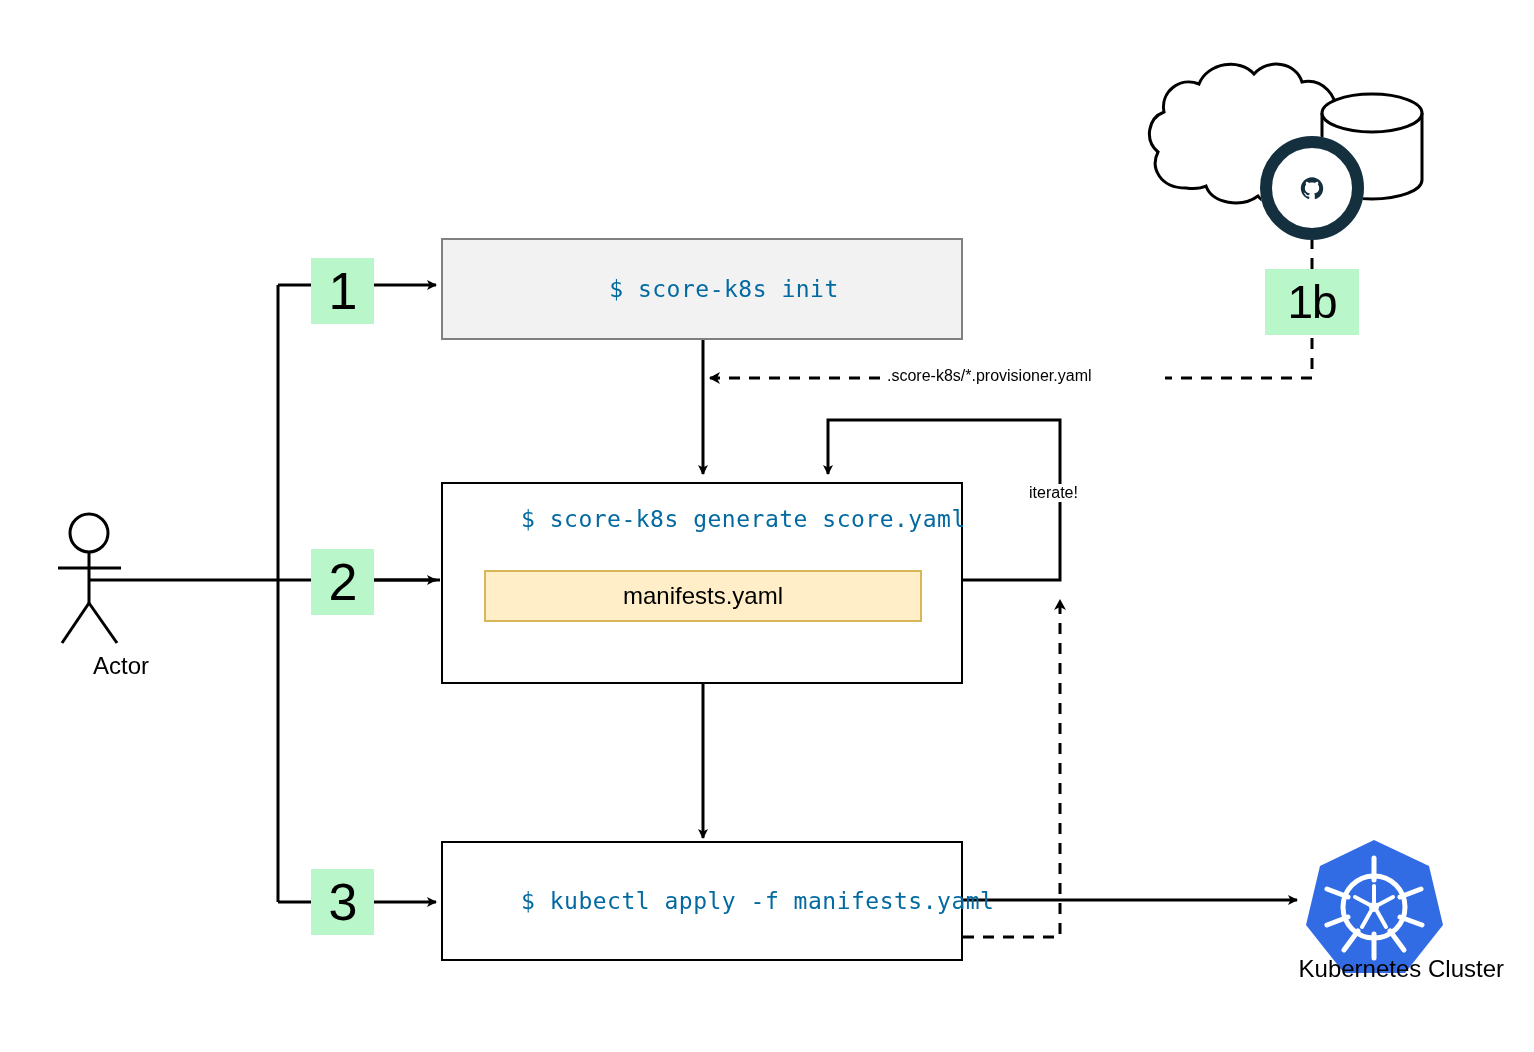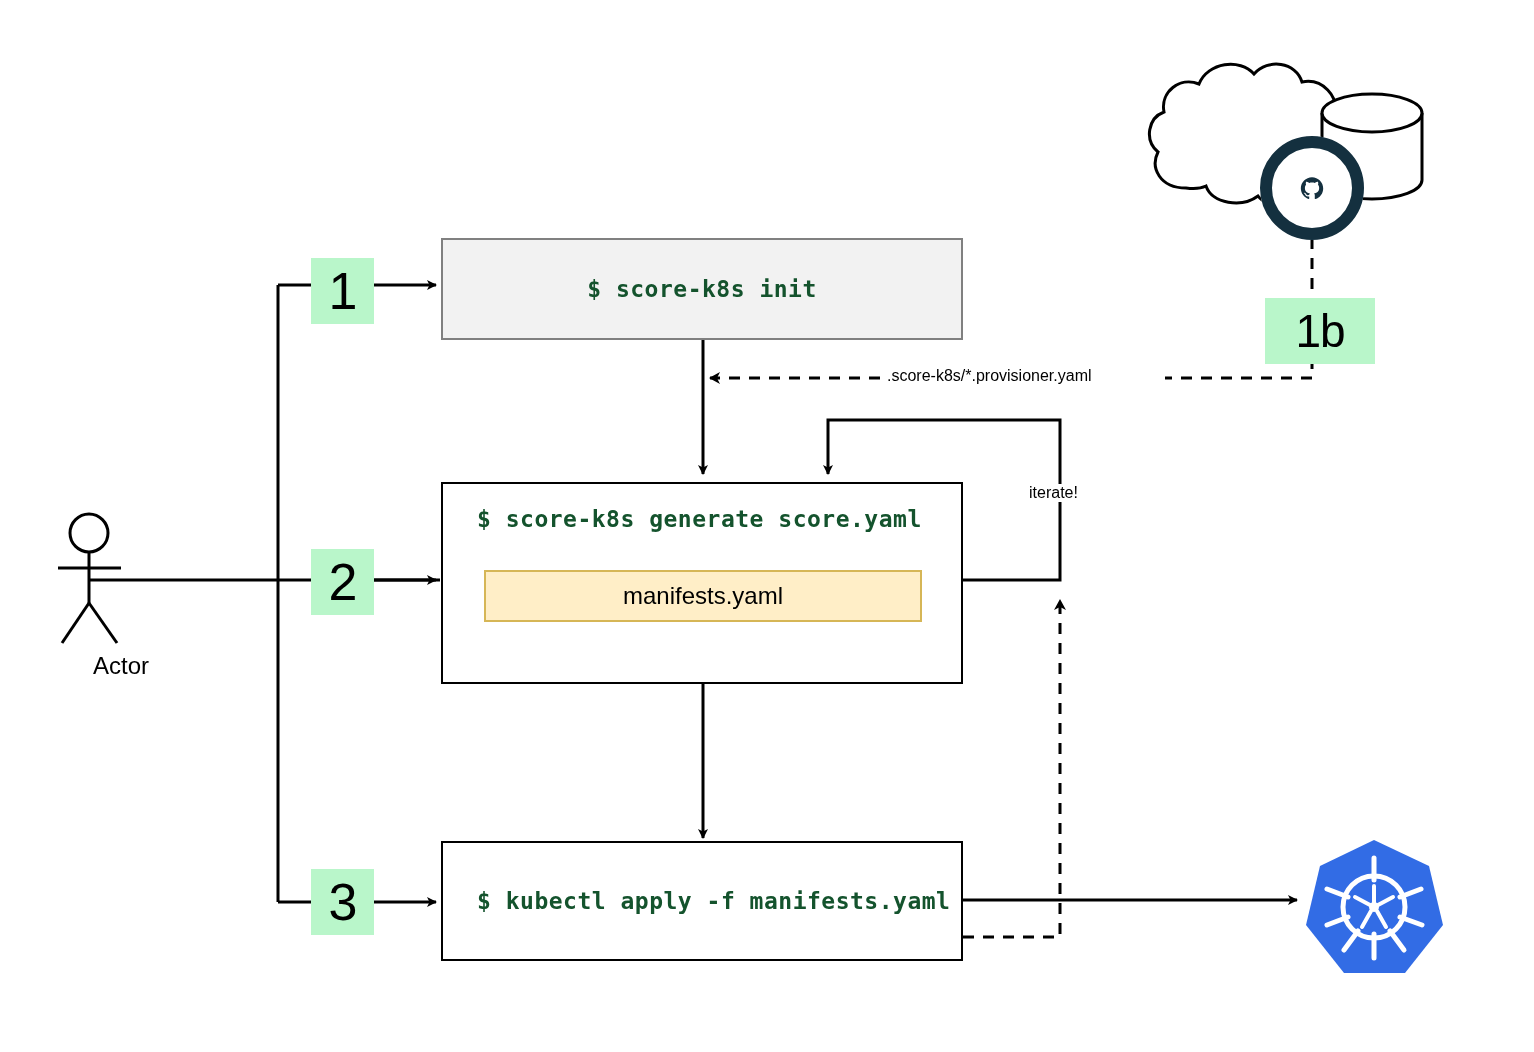--- a/index.html
+++ b/index.html
@@ -34,23 +34,24 @@
     box-sizing: border-box;
     background: #ffffff;
     border: 2px solid #000000;
   }
   .box.init {
     background: #f2f2f2;
     border: 2px solid #808080;
   }
   .box-label {
     font-family: "DejaVu Sans Mono", "Liberation Mono", monospace;
-    font-weight: bold;
-    color: #14532d;
+    font-weight: normal;
+    color: #0369a1;
     white-space: pre;
+    padding-left: 44px;
   }
   .box.init .box-label {
     position: absolute;
     left: 0;
     right: 0;
     top: 50%;
     transform: translateY(-50%);
     text-align: center;
     font-size: 23px;
     letter-spacing: 0.5px;
@@ -230,35 +231,36 @@
       </g>
     </g>
   </svg>
 
   <div class="badge" style="left:311px; top:258px; width:63px; height:66px;">1</div>
 
   <div class="badge" style="left:311px; top:549px; width:63px; height:66px;">2</div>
 
   <div class="badge" style="left:311px; top:869px; width:63px; height:66px;">3</div>
 
-  <div class="badge small" style="left:1265px; top:269px; width:110px; height:66px;margin-top:29px;">1b</div>
+  <div class="badge small" style="left:1265px; top:269px; width:94px; height:66px;">1b</div>
 
   <div class="box init" style="left:441px; top:238px; width:522px; height:102px;">
     <div class="box-label">$ score-k8s init</div>
   </div>
 
   <div class="box generate" style="left:441px; top:482px; width:522px; height:202px;">
     <div class="box-label">$ score-k8s generate score.yaml</div>
     <div class="artifact" style="left:41px; top:86px; width:438px; height:52px;">manifests.yaml</div>
   </div>
 
   <div class="box apply" style="left:441px; top:841px; width:522px; height:120px;">
     <div class="box-label">$ kubectl apply -f manifests.yaml</div>
   </div>
 
   <div class="flow-text" style="left:884px; top:367px;">.score-k8s/*.provisioner.yaml</div>
 
   <div class="flow-text" style="left:1026px; top:484px;">iterate!</div>
 
   <div class="caption" style="left:29px; top:652px; width:120px;">Actor</div>
 
+  <div class="caption" style="left:1244px; top:955px; width:260px;">Kubernetes Cluster</div>
 
 </div>
 
 </body></html>

